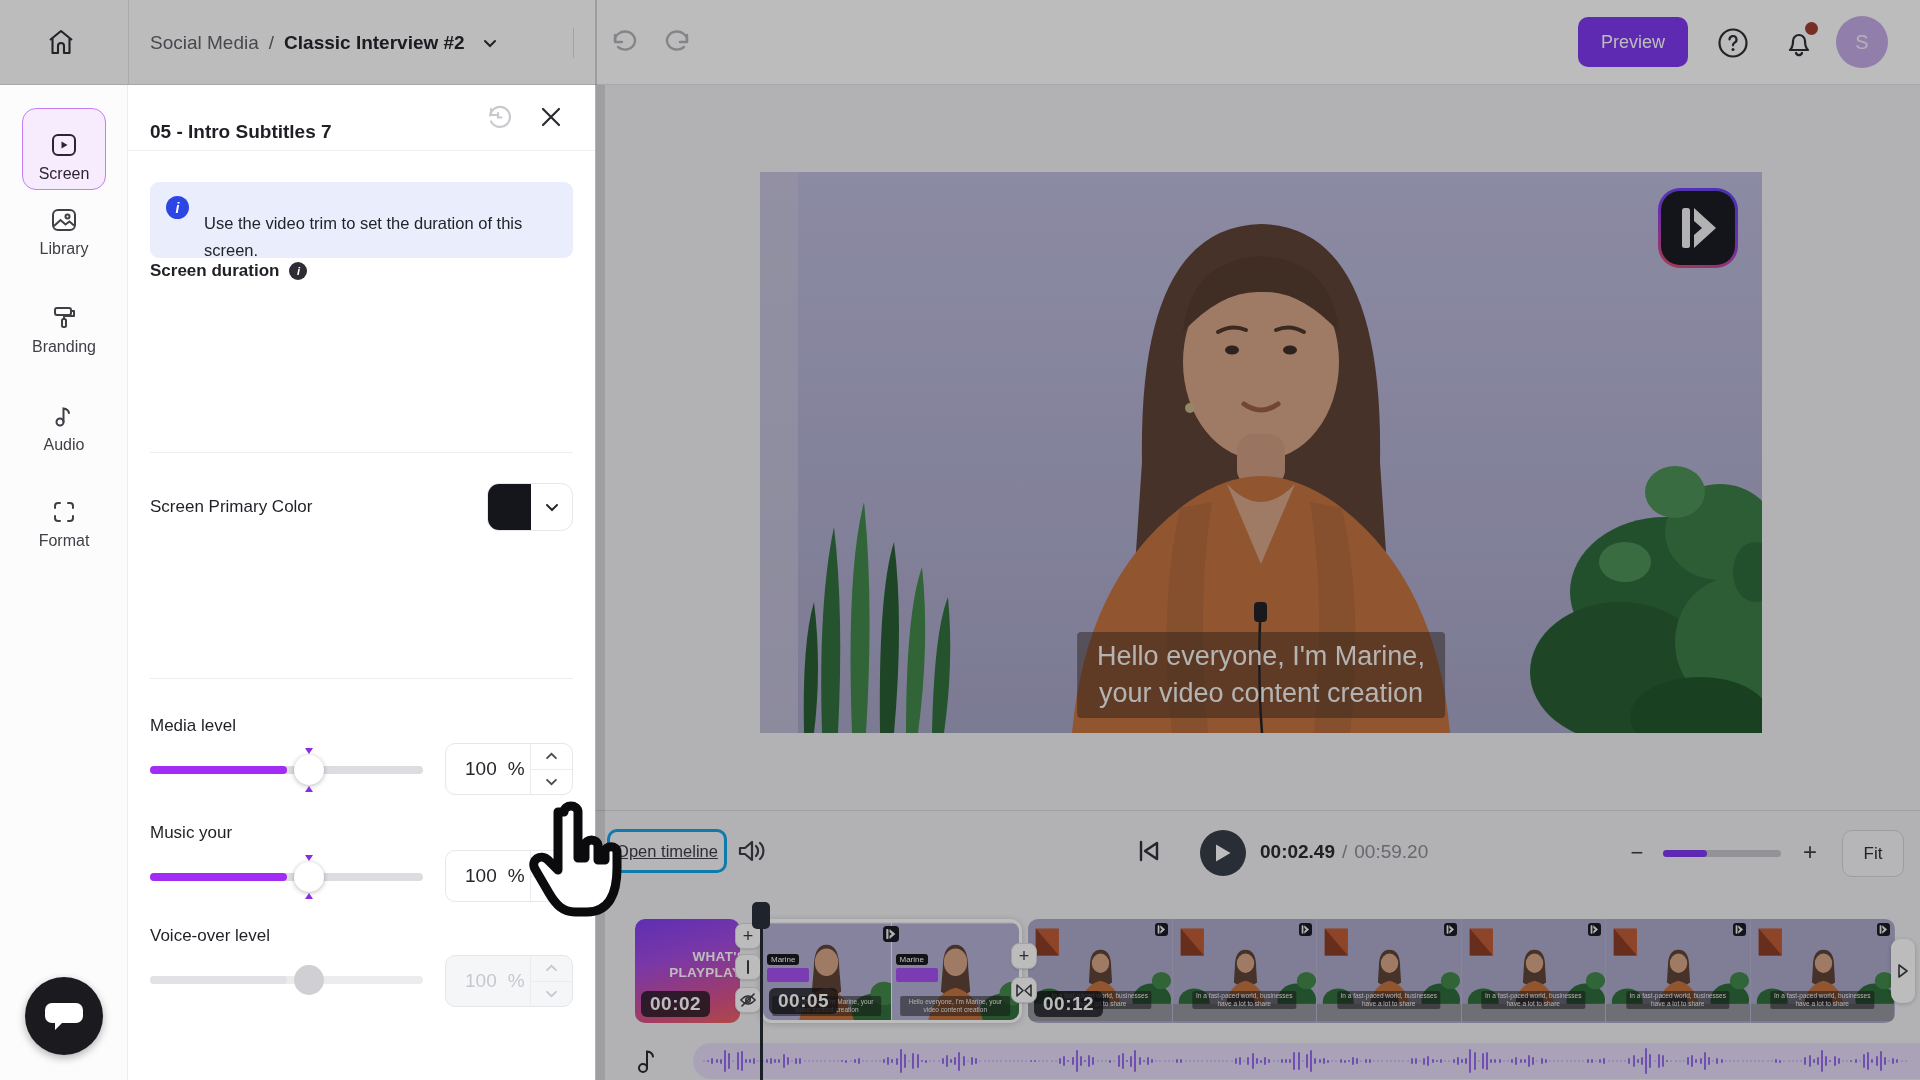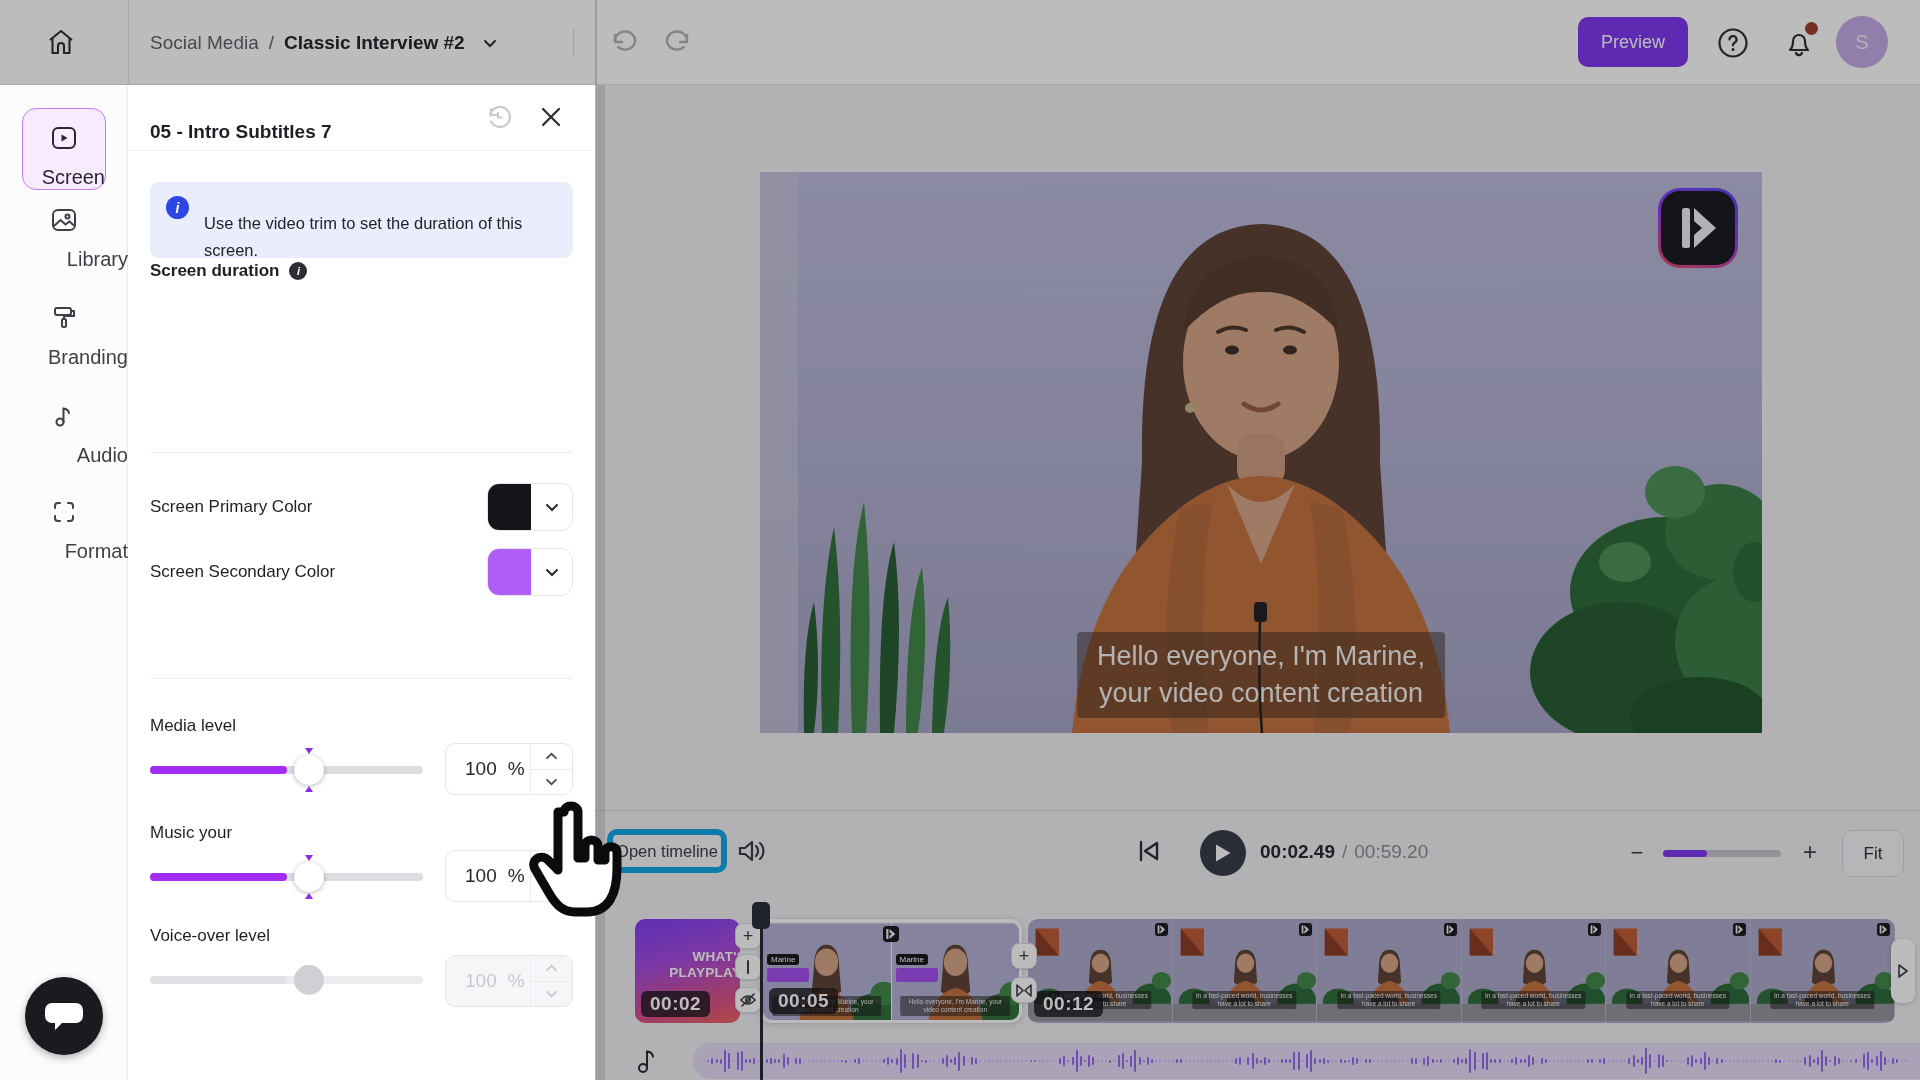--- a/index.html
+++ b/index.html
@@ -22,21 +22,21 @@
   .preview-btn{position:absolute;left:1578px;top:17px;width:110px;height:50px;background:#7c35ef;border-radius:10px;color:#fff;font-size:18px;font-weight:500;}
   .help-btn{position:absolute;left:1716px;top:26px;width:34px;height:34px;}
   .bell-btn{position:absolute;left:1780px;top:24px;width:38px;height:38px;}
   .bell-dot{position:absolute;right:0px;top:-2px;width:13px;height:13px;border-radius:50%;background:#a03c2c;}
   .avatar{position:absolute;left:1836px;top:16px;width:52px;height:52px;border-radius:50%;background:#c5aae6;color:#f4f0fa;font-size:20px;display:flex;align-items:center;justify-content:center;}
 
   
   .sidebar{position:absolute;left:0;top:85px;width:128px;height:995px;background:#fcfcfd;border-right:1px solid #ececef;z-index:6;}
   .side-item{position:absolute;left:0;width:128px;text-align:center;color:#3f3f46;}
   .side-item .icn{display:flex;justify-content:center;}
-  .side-item .lbl{display:block;font-size:20px;margin-top:15px;text-align:right;}
+  .side-item .lbl{display:block;font-size:16px;margin-top:7px;}
   .side-item.active{left:22px;width:84px;height:82px;background:#f7ecfe;border:1.5px solid #c57cf7;border-radius:14px;padding-top:16px;}
   .side-item.active .lbl{color:#2c2333;}
   .it-screen{top:23px;}
   .it-library{top:122px;}
   .it-branding{top:220px;}
   .it-audio{top:318px;}
   .it-format{top:414px;}
 
   
   .panel{position:absolute;left:128px;top:85px;width:467px;height:995px;background:#ffffff;z-index:6;}
@@ -95,21 +95,21 @@
   .main{position:absolute;left:595px;top:85px;width:1325px;height:995px;background:#f1f1f3;}
   .video{position:absolute;left:165px;top:87px;width:1002px;height:561px;overflow:hidden;background:#b7b5d8;}
   .video svg.scene{position:absolute;left:0;top:0;}
   .vlogo{position:absolute;right:24px;top:16px;width:80px;height:80px;border-radius:22px;padding:3px;background:linear-gradient(200deg,#5a43f2 0%,#8a3bf0 45%,#e84a5f 100%);}
   .vlogo-inner{width:100%;height:100%;border-radius:19px;background:#17171f;display:flex;align-items:center;justify-content:center;}
   .subtitle{position:absolute;left:50%;transform:translateX(-50%);top:460px;background:rgba(52,38,30,.48);border-radius:4px;padding:6px 20px;text-align:center;white-space:nowrap;}
   .subtitle div{color:#f5f3f0;font-size:27px;line-height:37px;}
 
   
   .timeline{position:absolute;left:0;top:725px;width:1325px;height:270px;border-top:1px solid #d9d9dc;}
-  .open-timeline-btn{position:absolute;left:12px;top:18px;width:120px;height:44px;border:6px solid #0ea5e9;border-radius:10px;background:#f7f7f9;font-size:16.5px;color:#3a3a40;}
+  .open-timeline-btn{position:absolute;left:12px;top:18px;width:120px;height:44px;border:3px solid #0ea5e9;border-radius:10px;background:#f7f7f9;font-size:16.5px;color:#3a3a40;text-decoration:underline;}
   .speaker-btn{position:absolute;left:140px;top:26px;width:32px;height:30px;}
   .skip-btn{position:absolute;left:540px;top:28px;width:28px;height:26px;}
   .play-btn{position:absolute;left:605px;top:19px;width:46px;height:46px;border-radius:50%;background:#333a44;display:flex;align-items:center;justify-content:center;}
   .time-display{position:absolute;left:665px;top:18px;height:46px;display:flex;align-items:center;font-size:19px;}
   .time-cur{color:#26262c;font-weight:700;}
   .time-sep{color:#8a8a90;margin:0 7px;}
   .time-total{color:#8a8a90;}
   .zoom-minus{position:absolute;left:1030px;top:30px;width:24px;height:24px;font-size:22px;color:#3a3a40;display:flex;align-items:center;justify-content:center;}
   .zoom-track{position:absolute;left:1068px;top:39px;width:118px;height:7px;border-radius:4px;background:#c6c6cb;}
   .zoom-fill{position:absolute;left:0;top:0;width:44px;height:7px;border-radius:4px;background:#7c35ef;}
@@ -314,31 +314,20 @@
       <button class="colorctl">
         <span class="swatch black"></span>
         <span class="carrow">
           <svg width="18" height="18" viewBox="0 0 18 18" fill="none" stroke="#2a2a30" stroke-width="2" stroke-linecap="round">
               <path d="M4 7 L9 12 L14 7"></path>
             </svg>
         </span>
       </button>
     </div>
 
-    <div class="setting-row row-secondary">
-      <span class="setting-label">Screen Secondary Color</span>
-      <button class="colorctl">
-        <span class="swatch purple"></span>
-        <span class="carrow">
-          <svg width="18" height="18" viewBox="0 0 18 18" fill="none" stroke="#2a2a30" stroke-width="2" stroke-linecap="round">
-              <path d="M4 7 L9 12 L14 7"></path>
-            </svg>
-        </span>
-      </button>
-    </div>
 
 
     <div class="panel-divider div-2"></div>
 
     <span class="level-label ll-media">Media level</span>
     <div class="slider sl-media">
       <span class="sl-track"></span>
       <span class="sl-fill"></span>
       <span class="sl-knob"></span>
     </div>

